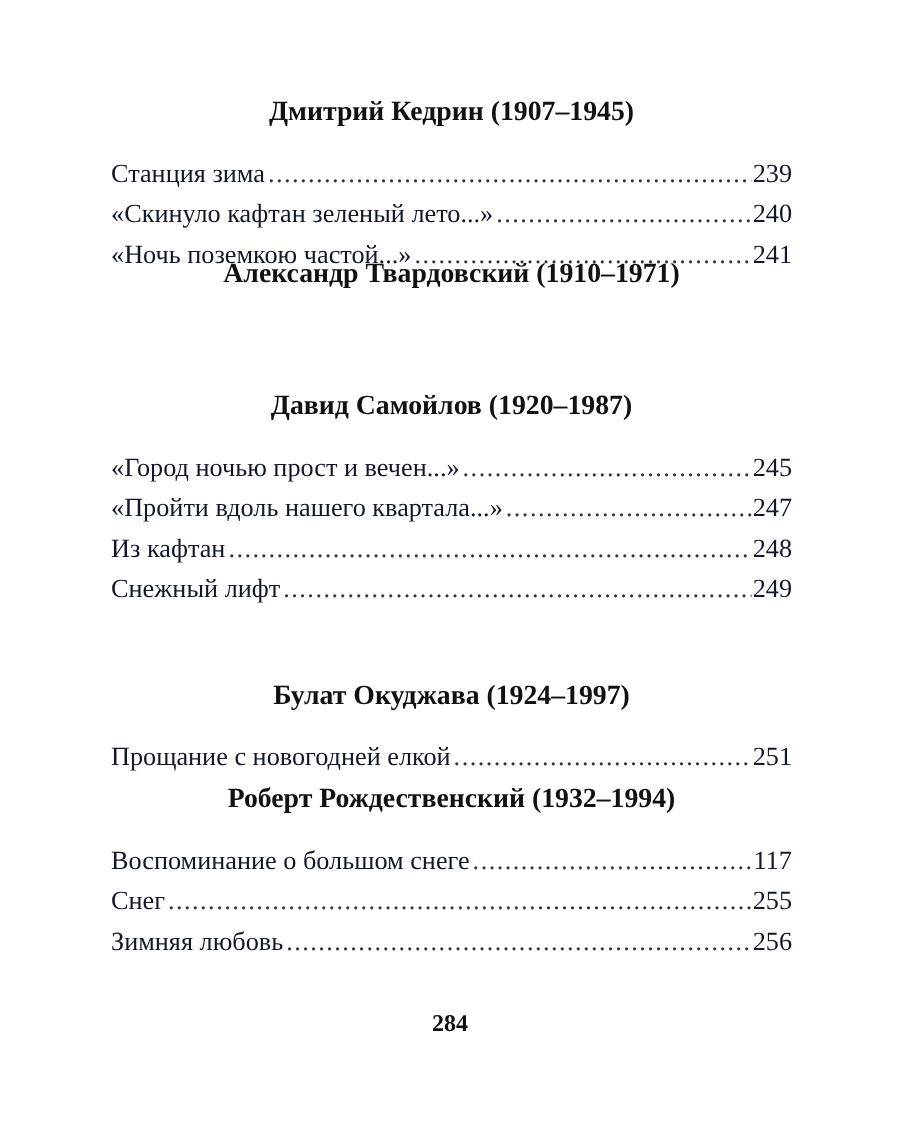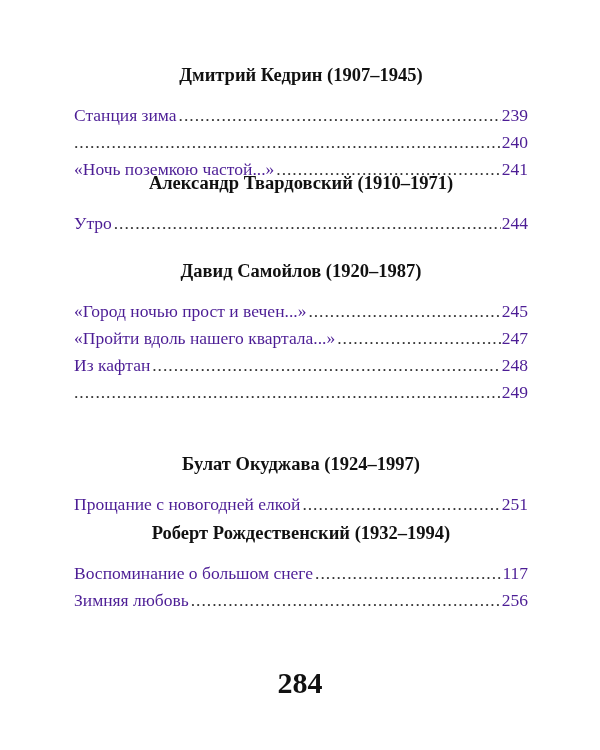--- a/index.html
+++ b/index.html
@@ -36,21 +36,21 @@
     }
     .entries {
       margin-top: 15px;
     }
     .entry {
       display: flex;
       align-items: flex-end;
       font-size: 17.5px;
       line-height: 27px;
       height: 27px;
-      color: #4c1d95;
+      color: #0f172a;
       white-space: nowrap;
       overflow: hidden;
     }
     .entry .title {
       flex: 0 0 auto;
       padding-right: 2px;
     }
     .entry .leader {
       flex: 1 1 auto;
       overflow: hidden;
@@ -66,59 +66,53 @@
       flex: 0 0 auto;
       padding-left: 1px;
     }
     .page-number {
       position: absolute;
       left: 0;
       width: 600px;
       top: 669px;
       text-align: center;
       font-weight: bold;
-      font-size: 30px;
+      font-size: 16px;
       line-height: 28px;
       color: #111;
     }
   </style>
 </head>
 <body>
 
 <div class="page">
 
   <div class="section" style="top:33px;margin-top:30px;">
     <div class="author">Дмитрий Кедрин (1907–1945)</div>
     <div class="entries">
       <div class="entry">
         <span class="title">Станция зима</span>
         <span class="leader"></span>
         <span class="pg">239</span>
       </div>
       <div class="entry">
+        <span class="title">«Скинуло кафтан зеленый лето...»</span>
         <span class="leader"></span>
         <span class="pg">240</span>
       </div>
       <div class="entry">
         <span class="title">«Ночь поземкою частой...»</span>
         <span class="leader"></span>
         <span class="pg">241</span>
       </div>
     </div>
   </div>
 
   <div class="section" style="top:171px;">
     <div class="author">Александр Твардовский (1910–1971)</div>
-    <div class="entries">
-      <div class="entry">
-        <span class="title">Утро</span>
-        <span class="leader"></span>
-        <span class="pg">244</span>
-      </div>
-    </div>
   </div>
 
   <div class="section" style="top:259px;">
     <div class="author">Давид Самойлов (1920–1987)</div>
     <div class="entries">
       <div class="entry">
         <span class="title">«Город ночью прост и вечен...»</span>
         <span class="leader"></span>
         <span class="pg">245</span>
       </div>
@@ -126,20 +120,21 @@
         <span class="title">«Пройти вдоль нашего квартала...»</span>
         <span class="leader"></span>
         <span class="pg">247</span>
       </div>
       <div class="entry">
         <span class="title">Из кафтан</span>
         <span class="leader"></span>
         <span class="pg">248</span>
       </div>
       <div class="entry">
+        <span class="title">Снежный лифт</span>
         <span class="leader"></span>
         <span class="pg">249</span>
       </div>
     </div>
   </div>
 
   <div class="section" style="top:452px;">
     <div class="author">Булат Окуджава (1924–1997)</div>
     <div class="entries">
       <div class="entry">
@@ -152,20 +147,25 @@
 
   <div class="section" style="top:521px;">
     <div class="author">Роберт Рождественский (1932–1994)</div>
     <div class="entries">
       <div class="entry">
         <span class="title">Воспоминание о большом снеге</span>
         <span class="leader"></span>
         <span class="pg">117</span>
       </div>
       <div class="entry">
+        <span class="title">Снег</span>
+        <span class="leader"></span>
+        <span class="pg">255</span>
+      </div>
+      <div class="entry">
         <span class="title">Зимняя любовь</span>
         <span class="leader"></span>
         <span class="pg">256</span>
       </div>
     </div>
   </div>
 
 </div>
 
 <div class="page-number">284</div>

